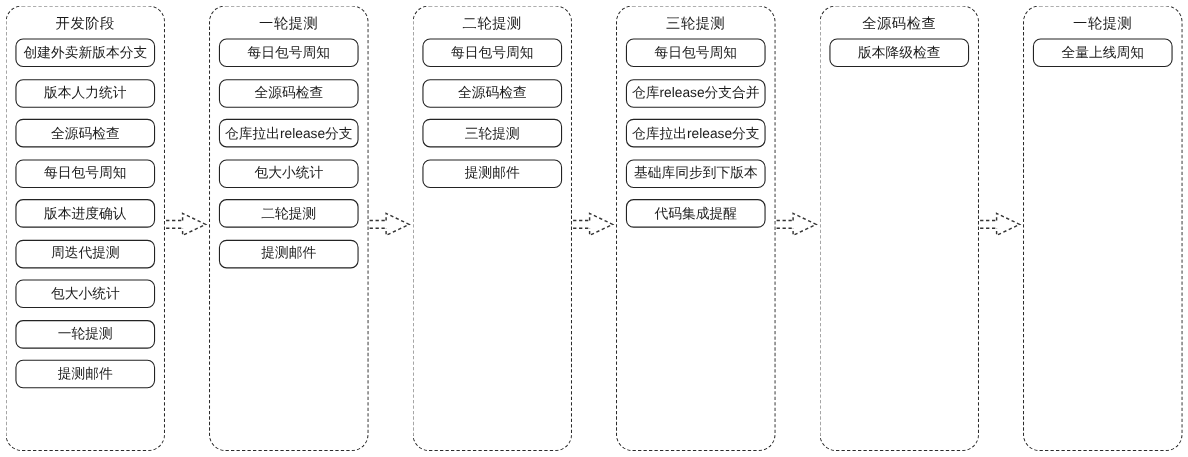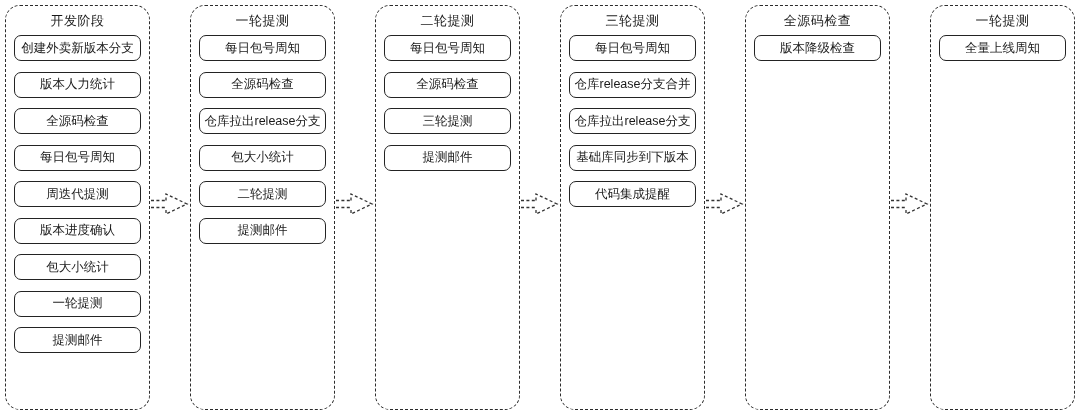--- a/index.html
+++ b/index.html
@@ -82,22 +82,22 @@
 
 <div class="diagram">
 
   <section class="stage">
     <div class="stage-title">开发阶段</div>
     <div class="stage-items">
       <div class="item">创建外卖新版本分支</div>
       <div class="item">版本人力统计</div>
       <div class="item">全源码检查</div>
       <div class="item">每日包号周知</div>
+      <div class="item">版本进度确认</div>
       <div class="item">周迭代提测</div>
-      <div class="item">版本进度确认</div>
       <div class="item">包大小统计</div>
       <div class="item">一轮提测</div>
       <div class="item">提测邮件</div>
     </div>
   </section>
 
   <div class="arrow-cell">
     <svg width="40" height="28" viewBox="0 0 40 28">
       <path class="arrow-path" d="M1 10.5 H16"></path>
       <path class="arrow-path" d="M1 17.5 H16"></path>

